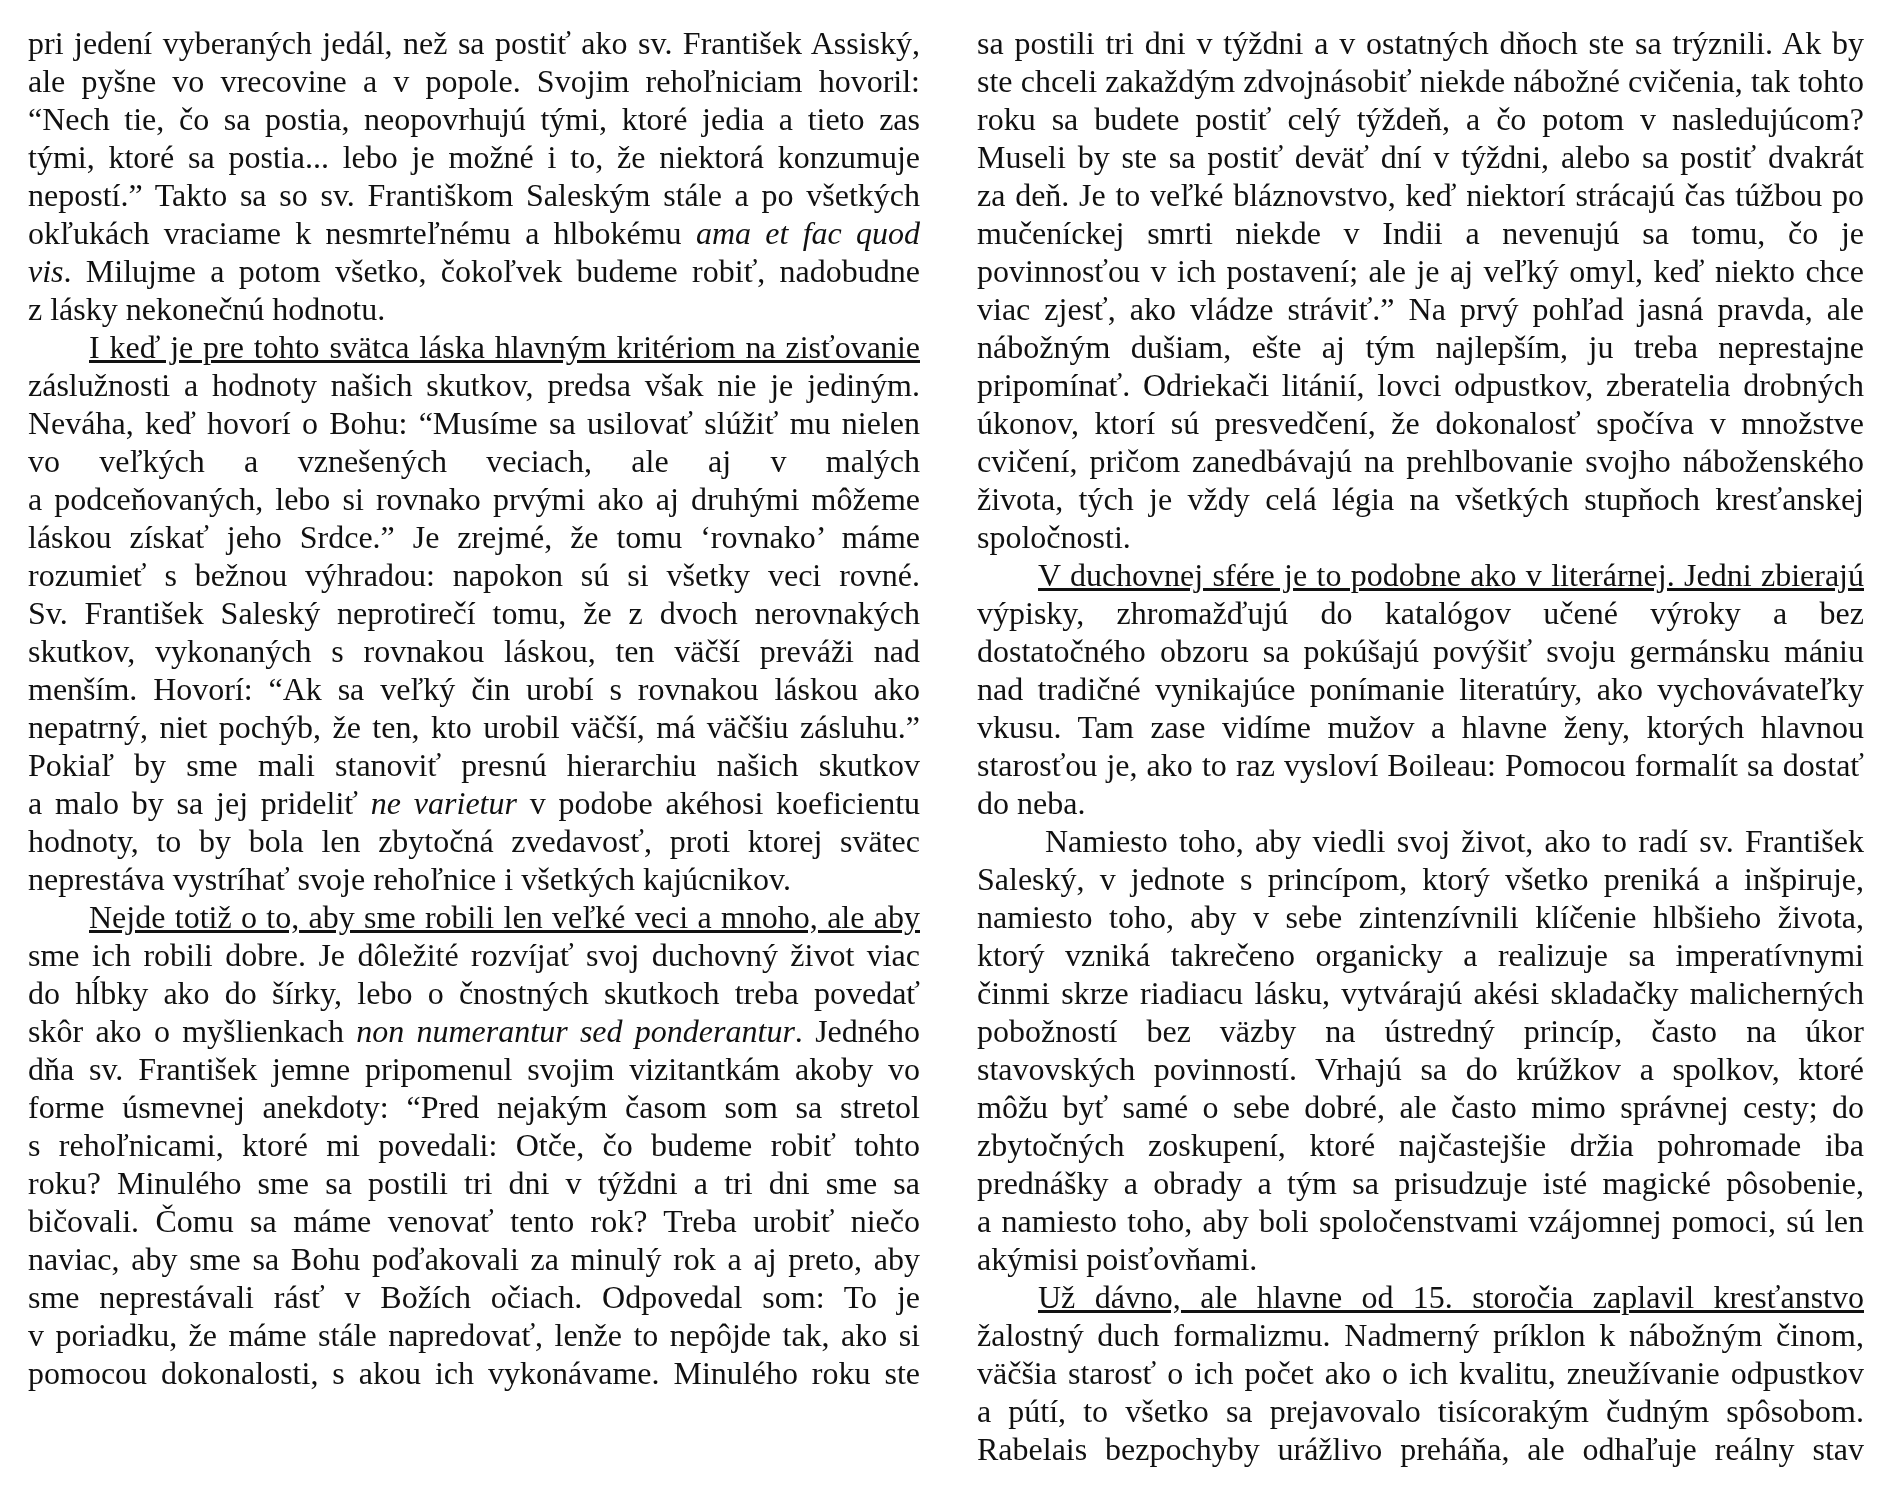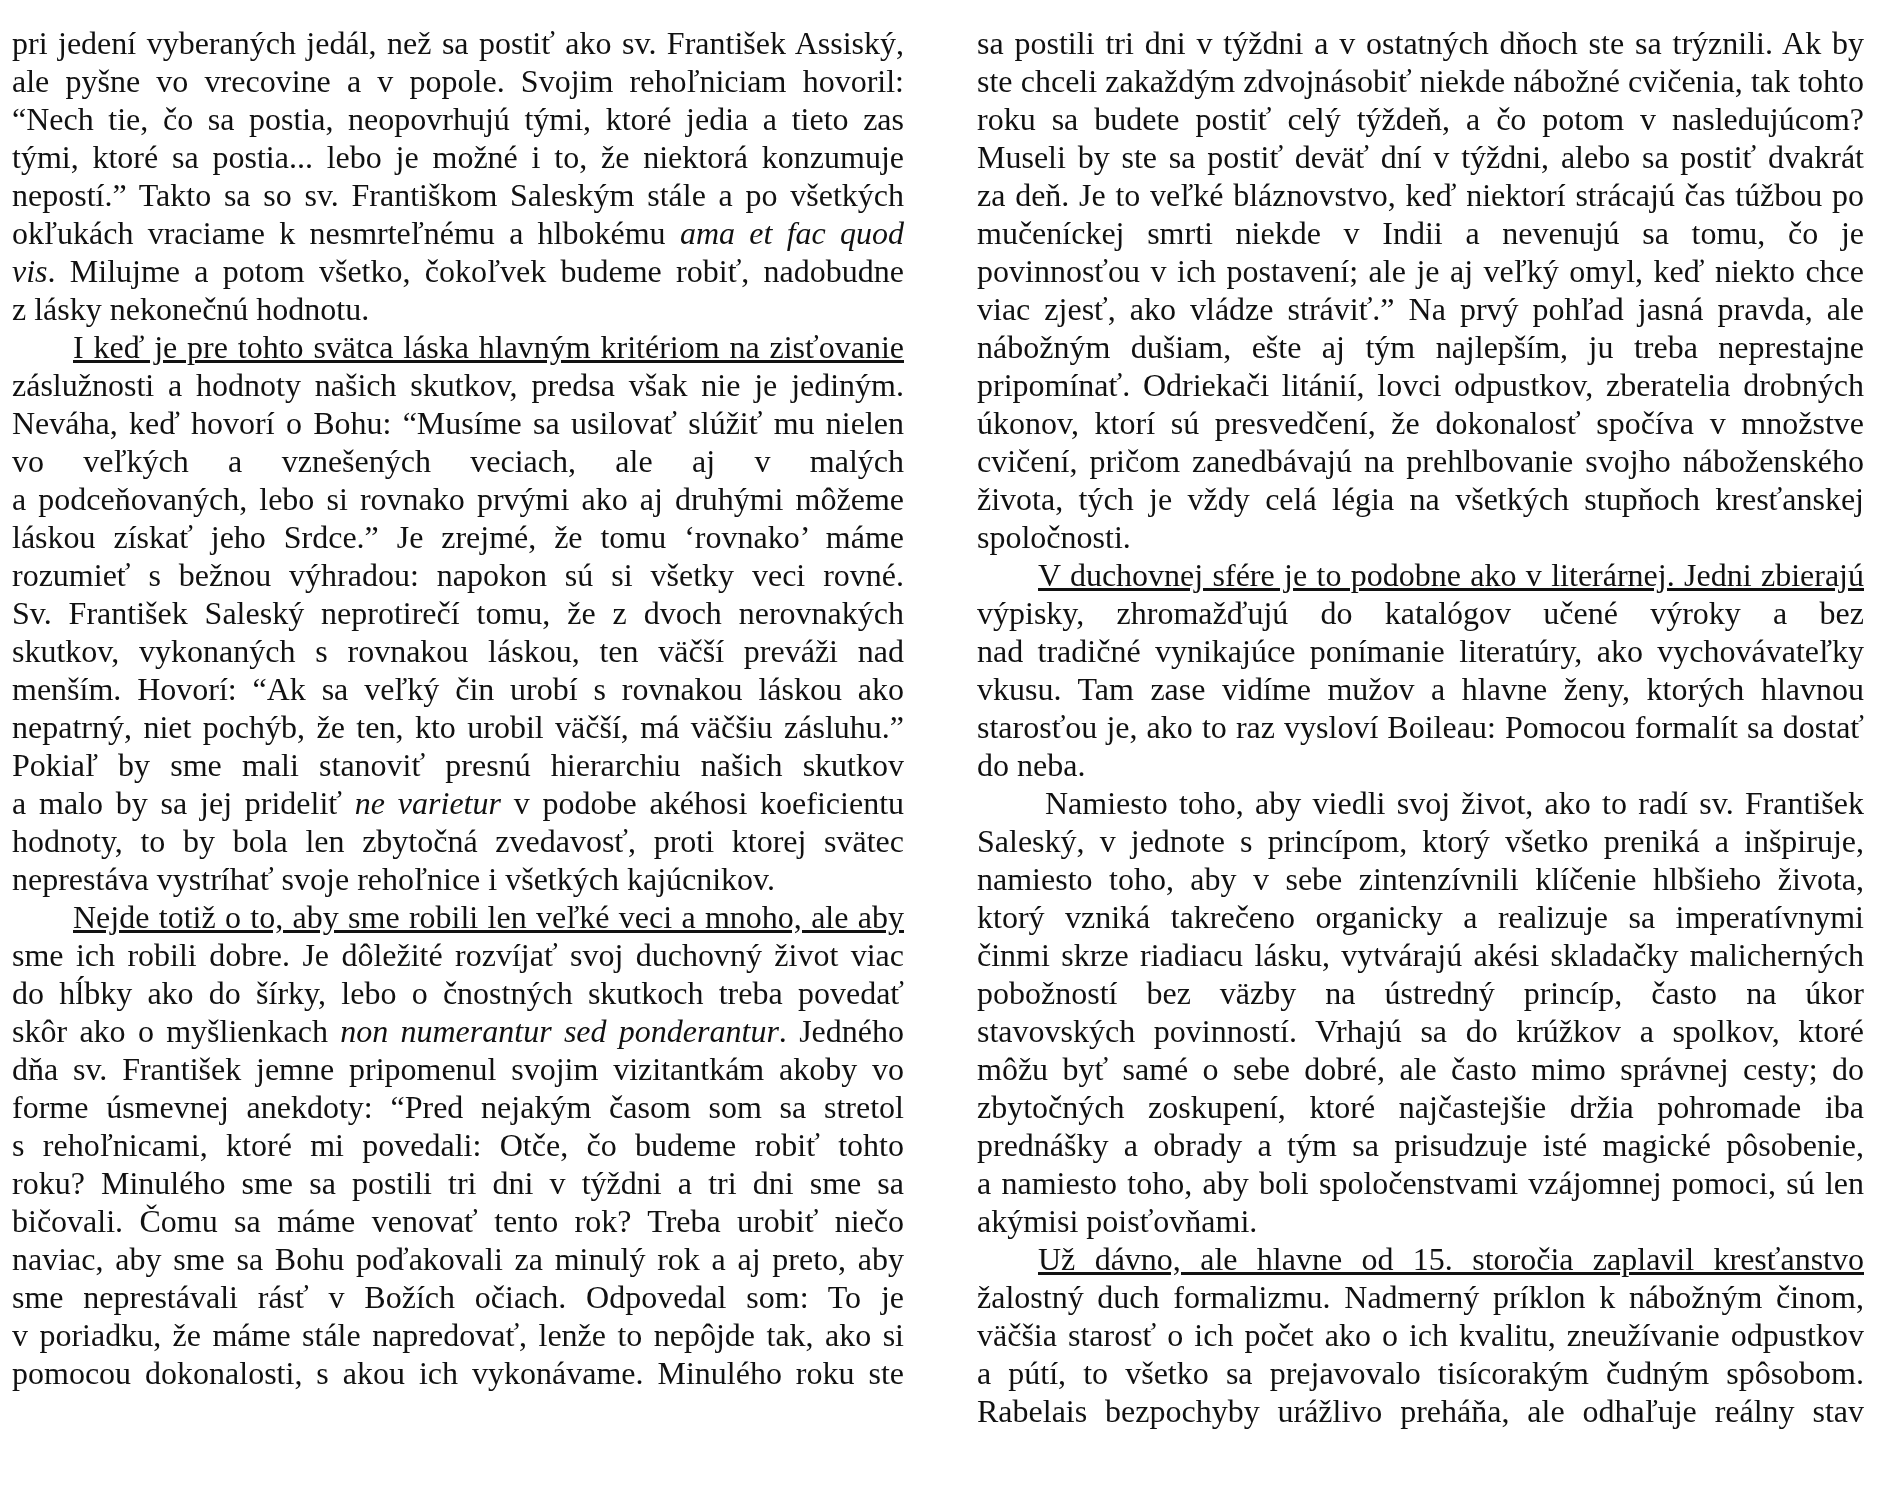--- a/index.html
+++ b/index.html
@@ -22,21 +22,21 @@
       width: 1894px;
       height: 1500px;
     }
     .column {
       position: absolute;
       top: 24px;
       font-size: 32px;
       line-height: 38px;
     }
     .col-left {
-      left: 12px;
+      left: 28px;
       width: 892px;
     }
     .col-right {
       left: 977px;
       width: 887px;
     }
     .line {
       display: block;
       height: 38px;
       white-space: nowrap;
@@ -222,20 +222,23 @@
       <div class="line last">
         <span class="inner"><span>spoločnosti.</span></span>
       </div>
       <div class="line indent">
         <span class="inner"><span>V duchovnej sfére je to podobne ako v literárnej. Jedni zbierajú</span></span>
       </div>
       <div class="line">
         <span class="inner"><span>výpisky, zhromažďujú do katalógov učené výroky a bez</span></span>
       </div>
       <div class="line">
+        <span class="inner"><span>dostatočného obzoru sa pokúšajú povýšiť svoju germánsku mániu</span></span>
+      </div>
+      <div class="line">
         <span class="inner"><span>nad tradičné vynikajúce ponímanie literatúry, ako vychovávateľky</span></span>
       </div>
       <div class="line">
         <span class="inner"><span>vkusu. Tam zase vidíme mužov a hlavne ženy, ktorých hlavnou</span></span>
       </div>
       <div class="line">
         <span class="inner"><span>starosťou je, ako to raz vysloví Boileau: Pomocou formalít sa dostať</span></span>
       </div>
       <div class="line last">
         <span class="inner"><span>do neba.</span></span>

